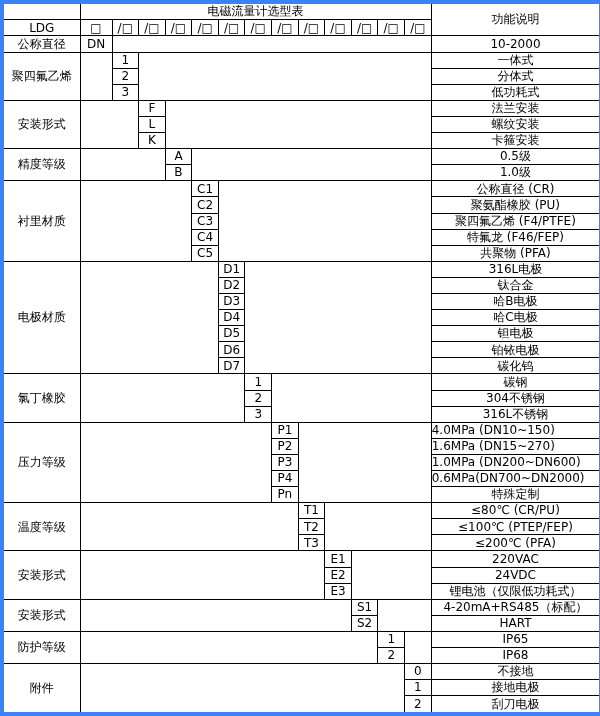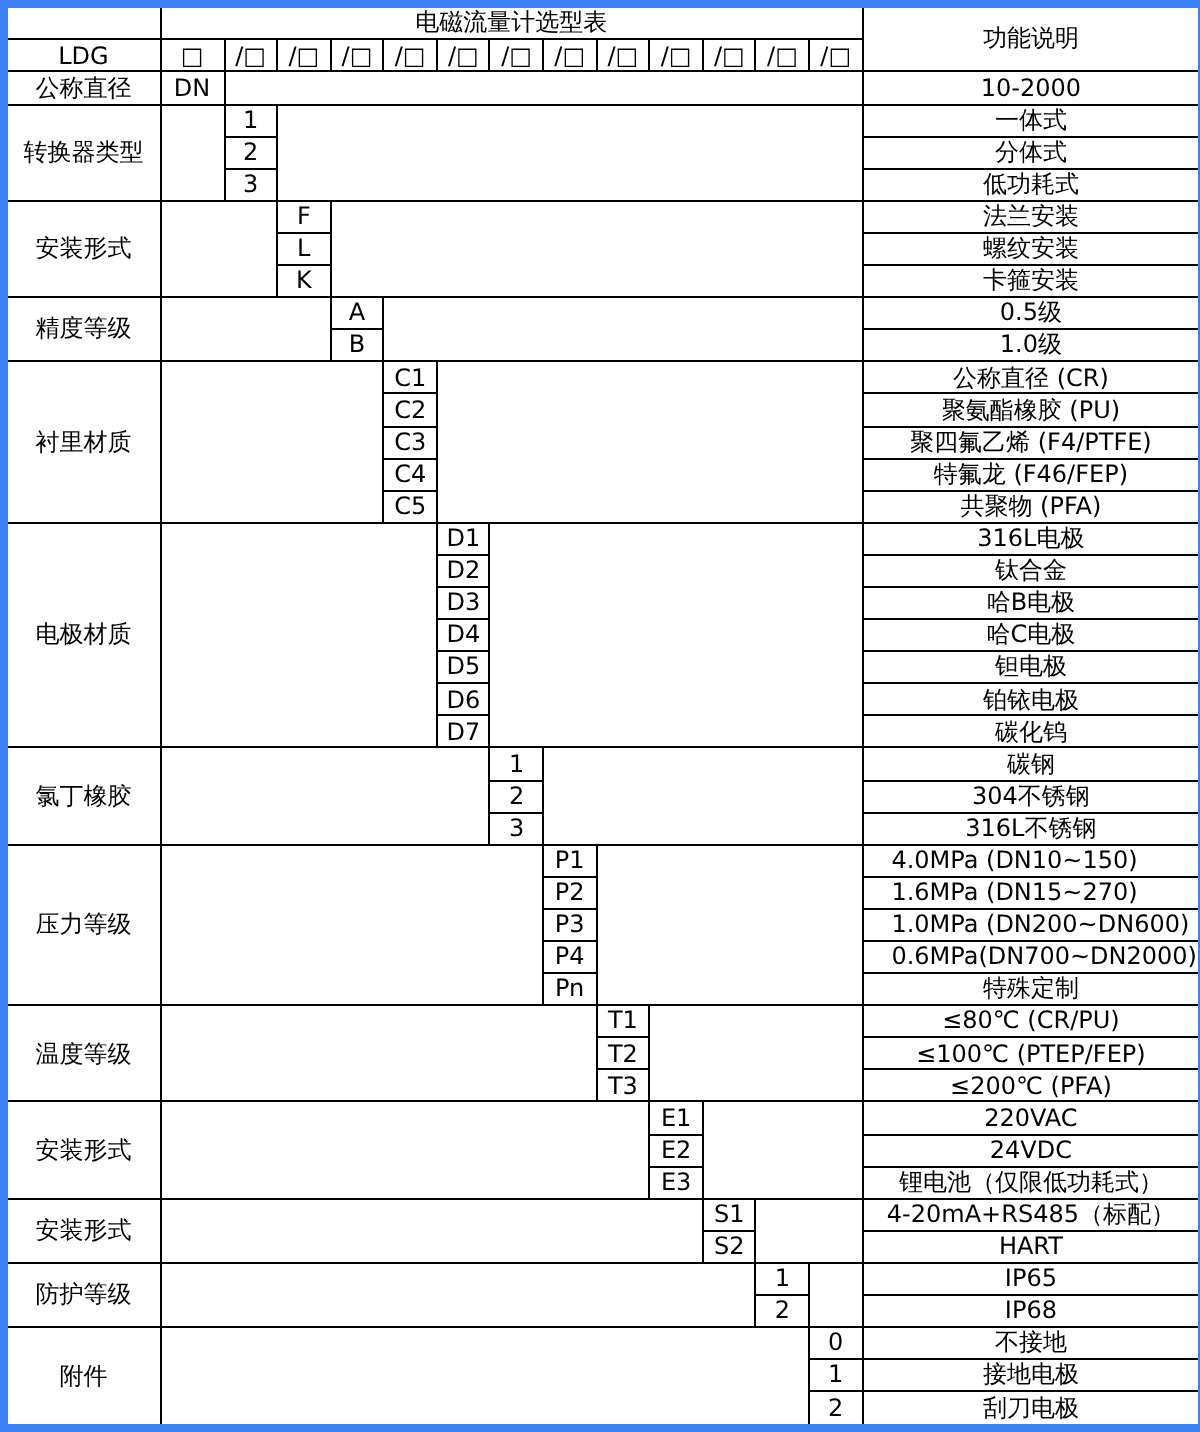--- a/index.html
+++ b/index.html
@@ -23,21 +23,21 @@
     white-space:nowrap;
     overflow:hidden;
   }
   td.title-cell { font-size:14px; }
   td.fhead { font-size:13px; }
   td.cat { text-align:left; padding-left:5px; font-size:13px; }
   td.model { text-align:left; padding-left:10px; font-size:12px; }
   td.code { font-size:12px; }
   td.box  { font-size:12px; }
   td.desc { font-size:12px; }
-  td.desc.left { text-align:left; padding-left:14px; }
+  td.desc.left { text-align:left; padding-left:0; }
   td.gb { border-top:2px solid #000; }
 </style>
 </head>
 <body>
 
 <div class="page">
   <table class="sel">
     <colgroup>
       <col style="width:78px">
       <col style="width:32px">
@@ -79,21 +79,21 @@
           <td class="box">/□</td>
         </tr>
 
     <tr>
           <td class="cat gb" rowspan="1">公称直径</td>
           <td class="code gb">DN</td>
           <td class="gb" rowspan="1" colspan="12"></td>
           <td class="desc gb">10-2000</td>
         </tr>
         <tr>
-          <td class="cat gb" rowspan="3">转换器类型</td>
+          <td class="cat gb" rowspan="3">聚四氟乙烯</td>
           <td class="gb" rowspan="3" colspan="1"></td>
           <td class="code gb">1</td>
           <td class="gb" rowspan="3" colspan="11"></td>
           <td class="desc gb">一体式</td>
         </tr>
         <tr>
           <td class="code">2</td>
           <td class="desc">分体式</td>
         </tr>
         <tr>

